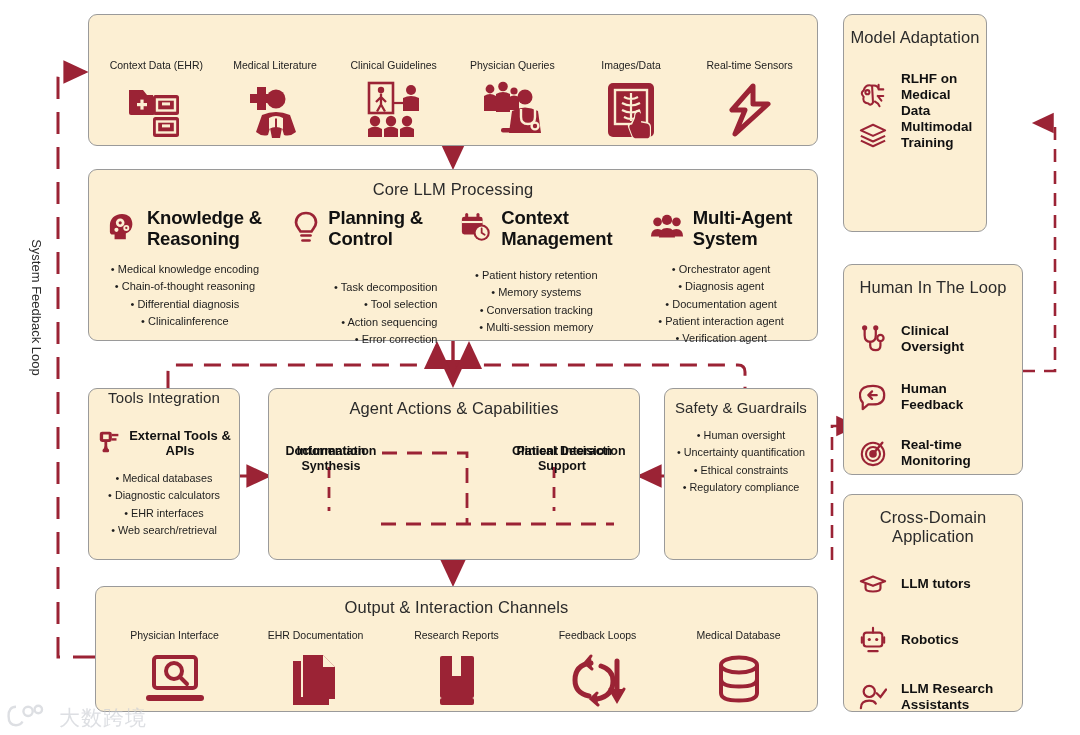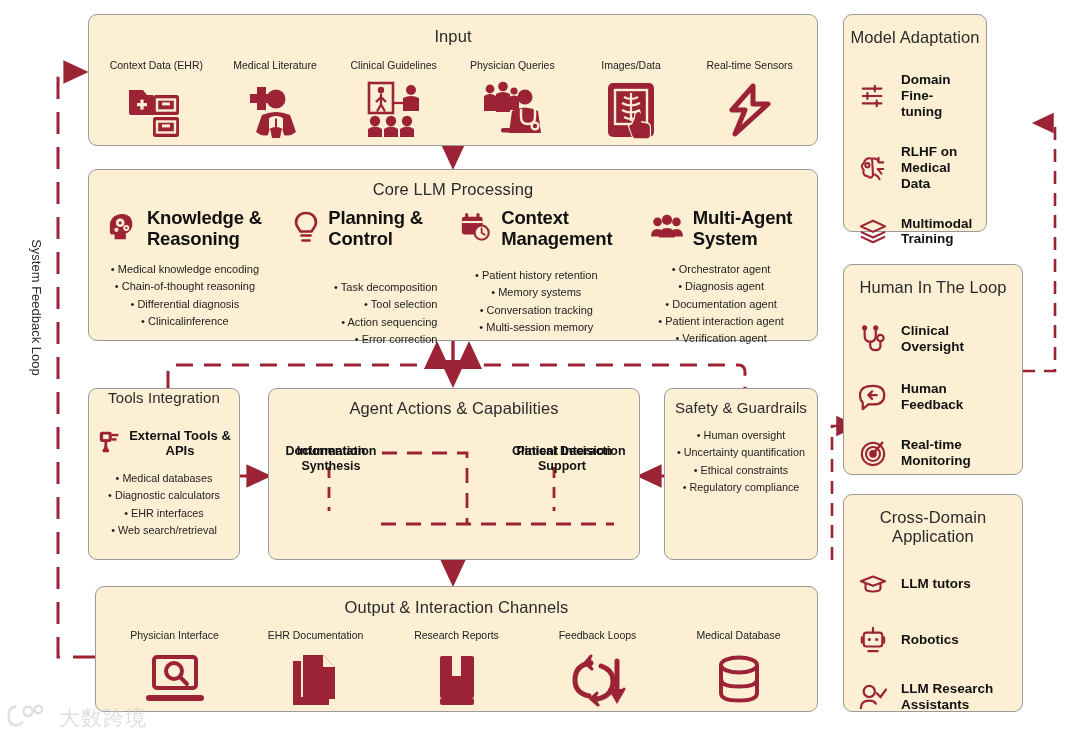--- a/index.html
+++ b/index.html
@@ -123,21 +123,20 @@
     <path d="M664,476 L640,476" stroke="#9B2335" stroke-width="3" fill="none" marker-end="url(#ah)"></path>
 
     <path d="M95,657 L58,657 L58,85 L58,78 Q58,72 65,72 L85,72" stroke="#9B2335" stroke-width="3" fill="none" stroke-dasharray="22,13" stroke-linecap="butt" marker-end="url(#ah)"></path>
 
     <path d="M832,560 L832,426 L855,426" stroke="#9B2335" stroke-width="2.6" fill="none" stroke-dasharray="13,9" marker-end="url(#ah)"></path>
 
     <path d="M1022,371 L1055,371 L1055,123 L1035,123" stroke="#9B2335" stroke-width="2.6" fill="none" stroke-dasharray="13,9" marker-end="url(#ah)"></path>
   </svg>
 
   <div class="panel" style="left:88px; top:14px; width:730px; height:132px;">
-    <div class="panel-title" style="margin-top:12px;">Input</div>
     <div class="strip" style="top:44px; padding:0 8px;">
 
       <div class="cell">
         <div class="cell-label">Context Data (EHR)</div>
         <div class="cell-icon">
           <svg width="58" height="56" viewBox="0 0 58 56" fill="#9B2335">
             <path d="M2,8 h14 l4,5 h6 v11 h-24 z"></path>
             <rect x="2" y="15" width="26" height="18" rx="2"></rect>
             <rect x="10" y="21" width="10" height="3.2" fill="#FCEFD3"></rect>
             <rect x="13.4" y="17.6" width="3.2" height="10" fill="#FCEFD3"></rect>
@@ -463,42 +462,33 @@
           </svg>
         </div>
       </div>
 
     </div>
   </div>
 
   <div class="panel" style="left:843px; top:14px; width:144px; height:218px;">
     <div class="panel-title" style="margin-top:13px;">Model Adaptation</div>
 
-    <div class="side-row" style="margin-top:25px;">
-      <span class="sicon">
-        <svg width="26" height="26" viewBox="0 0 28 28" fill="none" stroke="#9B2335" stroke-width="2.4" stroke-linecap="round">
-          <path d="M3,6 h20 M3,14 h20 M3,22 h20"></path>
-          <path d="M16,3 v6 M8,11 v6 M18,19 v6"></path>
-        </svg>
-      </span>
-      <span class="slabel">Domain Fine-tuning</span>
-    </div>
 
     <div class="side-row" style="margin-top:24px;">
       <span class="sicon">
         <svg width="28" height="28" viewBox="0 0 30 30" fill="none" stroke="#9B2335" stroke-width="2.2" stroke-linecap="round">
           <path d="M14,5 q-7,-2 -9,5 q-4,3 0,7 q-2,6 5,7 q3,3 5,-1 z"></path>
           <path d="M14,5 q6,-1 7,4 M21,9 h5 M21,9 v-5 M20,16 h6 M20,16 l4,5 M17,22 q4,2 5,5"></path>
           <circle cx="9" cy="12" r="2.2"></circle>
         </svg>
       </span>
       <span class="slabel">RLHF on Medical Data</span>
     </div>
 
-    <div class="side-row" style="margin-top:24px;">
+    <div class="side-row" style="">
       <span class="sicon">
         <svg width="28" height="26" viewBox="0 0 30 26" fill="none" stroke="#9B2335" stroke-width="2.2" stroke-linejoin="round">
           <path d="M15,2 L28,8 L15,14 L2,8 z"></path>
           <path d="M2,14 L15,20 L28,14"></path>
           <path d="M2,19 L15,25 L28,19"></path>
         </svg>
       </span>
       <span class="slabel">Multimodal Training</span>
     </div>
   </div>

